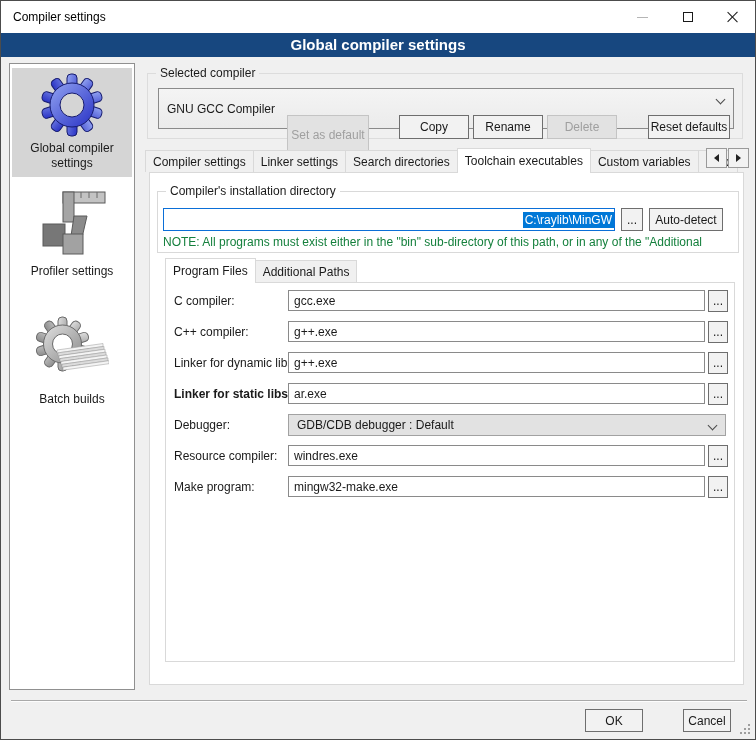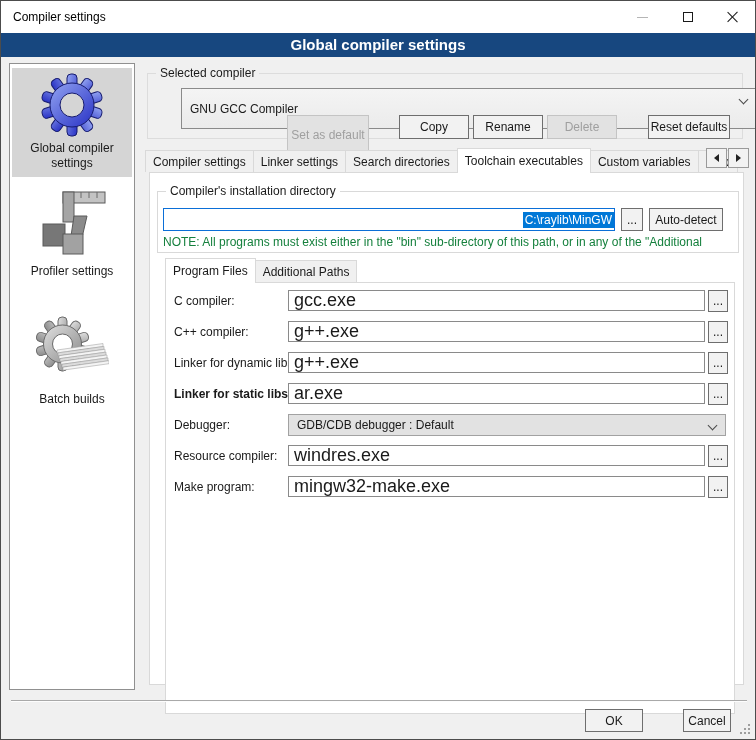--- a/index.html
+++ b/index.html
@@ -57,21 +57,21 @@
   .tab.clipped{width:40px;overflow:hidden;}
   .tab-arrow{position:absolute;width:21px;height:20px;background:#f2f2f2;border:1px solid #9a9a9a;
              display:flex;align-items:center;justify-content:center;z-index:7;}
   .tri-l{width:0;height:0;border:4px solid transparent;border-right:5px solid #222;margin-left:-4px;}
   .tri-r{width:0;height:0;border:4px solid transparent;border-left:5px solid #222;margin-right:-4px;}
 
   .page{position:absolute;background:#ffffff;border:1px solid #d9d9d9;}
 
   
   .ti{position:absolute;height:21px;border:1px solid #8a8a8a;background:#fff;font-family:"Liberation Sans",sans-serif;
-      font-size:18px;color:#1a1a1a;padding:0 5px;}
+      font-size:12px;color:#1a1a1a;padding:0 5px;}
   .path-box{position:absolute;height:23px;border:1px solid #0b6fd7;background:#fff;display:flex;align-items:center;padding-left:11px;justify-content:flex-end;}
   .path-box .sel{background:#0078d7;color:#fff;padding:1px 2px;}
 
   .field-label{position:absolute;white-space:nowrap;}
   .note{position:absolute;color:#15803d;white-space:nowrap;overflow:hidden;}
 
   
   .divider{position:absolute;left:10px;top:699px;width:736px;border-top:1px solid #a9a9a9;border-bottom:1px solid #fdfdfd;}
   .grip{position:absolute;right:5px;bottom:5px;width:2px;height:2px;background:#9e9e9e;
         box-shadow:0 -8px #9e9e9e,0 -4px #9e9e9e,-4px -4px #9e9e9e,0 0 #9e9e9e,-4px 0 #9e9e9e,-8px 0 #9e9e9e;}
@@ -163,21 +163,21 @@
           <rect x="5" y="15" width="46" height="3" fill="#dcdcdc"></rect>
           <rect x="6" y="18" width="46" height="3" fill="#f4f4f4"></rect>
         </g>
       </svg>
       <div class="sb-label">Batch builds</div>
     </div>
   </div>
 
   <div class="group" style="left:146px;top:72px;width:596px;height:66px;">
     <span class="group-label">Selected compiler</span>
-    <div class="combo" style="left:10px;top:14px;width:576px;height:41px;margin-left:23px;">
+    <div class="combo" style="left:10px;top:14px;width:576px;height:41px;">
       <span>GNU GCC Compiler</span>
       <span class="chev"></span>
     </div>
     <div class="btn disabled" style="left:139px;top:41px;width:82px;height:40px;">Set as default</div>
     <div class="btn" style="left:251px;top:41px;width:70px;height:24px;">Copy</div>
     <div class="btn" style="left:325px;top:41px;width:70px;height:24px;">Rename</div>
     <div class="btn disabled" style="left:399px;top:41px;width:70px;height:24px;">Delete</div>
     <div class="btn" style="left:500px;top:41px;width:82px;height:24px;">Reset defaults</div>
   </div>
 
@@ -206,21 +206,21 @@
       <div class="btn" style="left:463px;top:16px;width:22px;height:23px;">...</div>
       <div class="btn" style="left:491px;top:16px;width:74px;height:23px;">Auto-detect</div>
       <div class="note" style="left:5px;top:43px;width:572px;">NOTE: All programs must exist either in the "bin" sub-directory of this path, or in any of the "Additional</div>
     </div>
 
     <div class="tabstrip" style="left:15px;top:85px;">
       <div class="tab active" style="background:#fff;">Program Files</div>
       <div class="tab">Additional Paths</div>
     </div>
 
-    <div class="page" style="left:15px;top:109px;width:570px;height:432px;">
+    <div class="page" style="left:15px;top:109px;width:570px;height:380px;">
 
       <div class="field-label" style="left:8px;top:11px;">C compiler:</div>
       <input class="ti" style="left: 122px; top: 7px; width: 417px;" readonly="" value="gcc.exe">
       <div class="btn" style="left:542px;top:7px;width:20px;height:22px;">...</div>
 
       <div class="field-label" style="left:8px;top:42px;">C++ compiler:</div>
       <input class="ti" style="left: 122px; top: 38px; width: 417px;" readonly="" value="g++.exe">
       <div class="btn" style="left:542px;top:38px;width:20px;height:22px;">...</div>
 
       <div class="field-label" style="left:8px;top:73px;">Linker for dynamic libs:</div>

